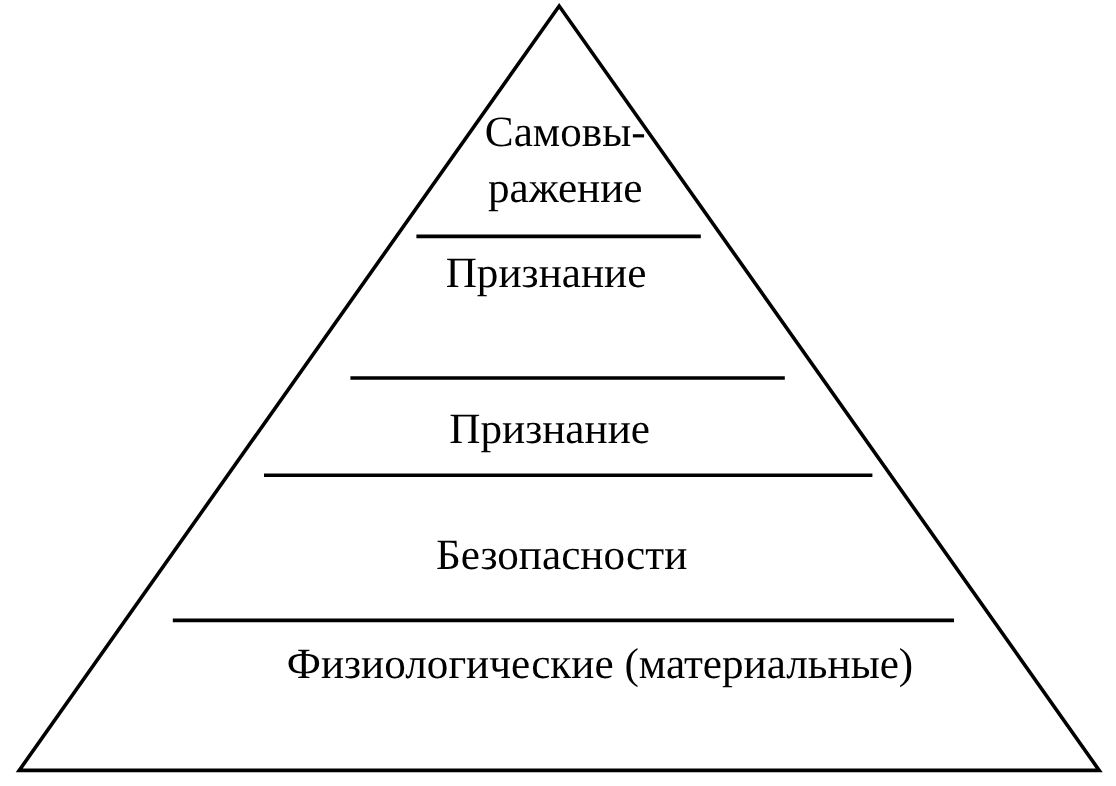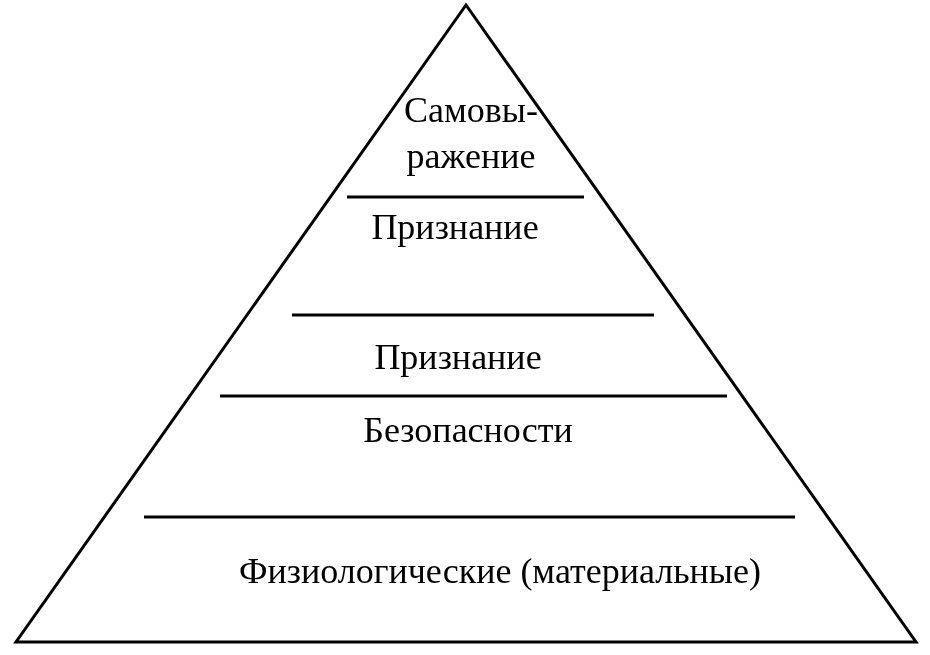--- a/index.html
+++ b/index.html
@@ -32,19 +32,19 @@
 </div>
 
 <div class="lbl" style="left:330px; top:204px; width:250px;">
   <div>Признание</div>
 </div>
 
 <div class="lbl" style="left:308px; top:334px; width:300px;">
   <div>Признание</div>
 </div>
 
-<div class="lbl" style="left:268px; top:407px; width:400px;text-align:center;">
+<div class="lbl" style="left:268px; top:439px; width:400px;text-align:center;">
   <div>Безопасности</div>
 </div>
 
-<div class="lbl" style="left:180px; top:548px; width:640px;">
+<div class="lbl" style="left:180px; top:530px; width:640px;">
   <div>Физиологические (материальные)</div>
 </div>
 
 </body></html>

